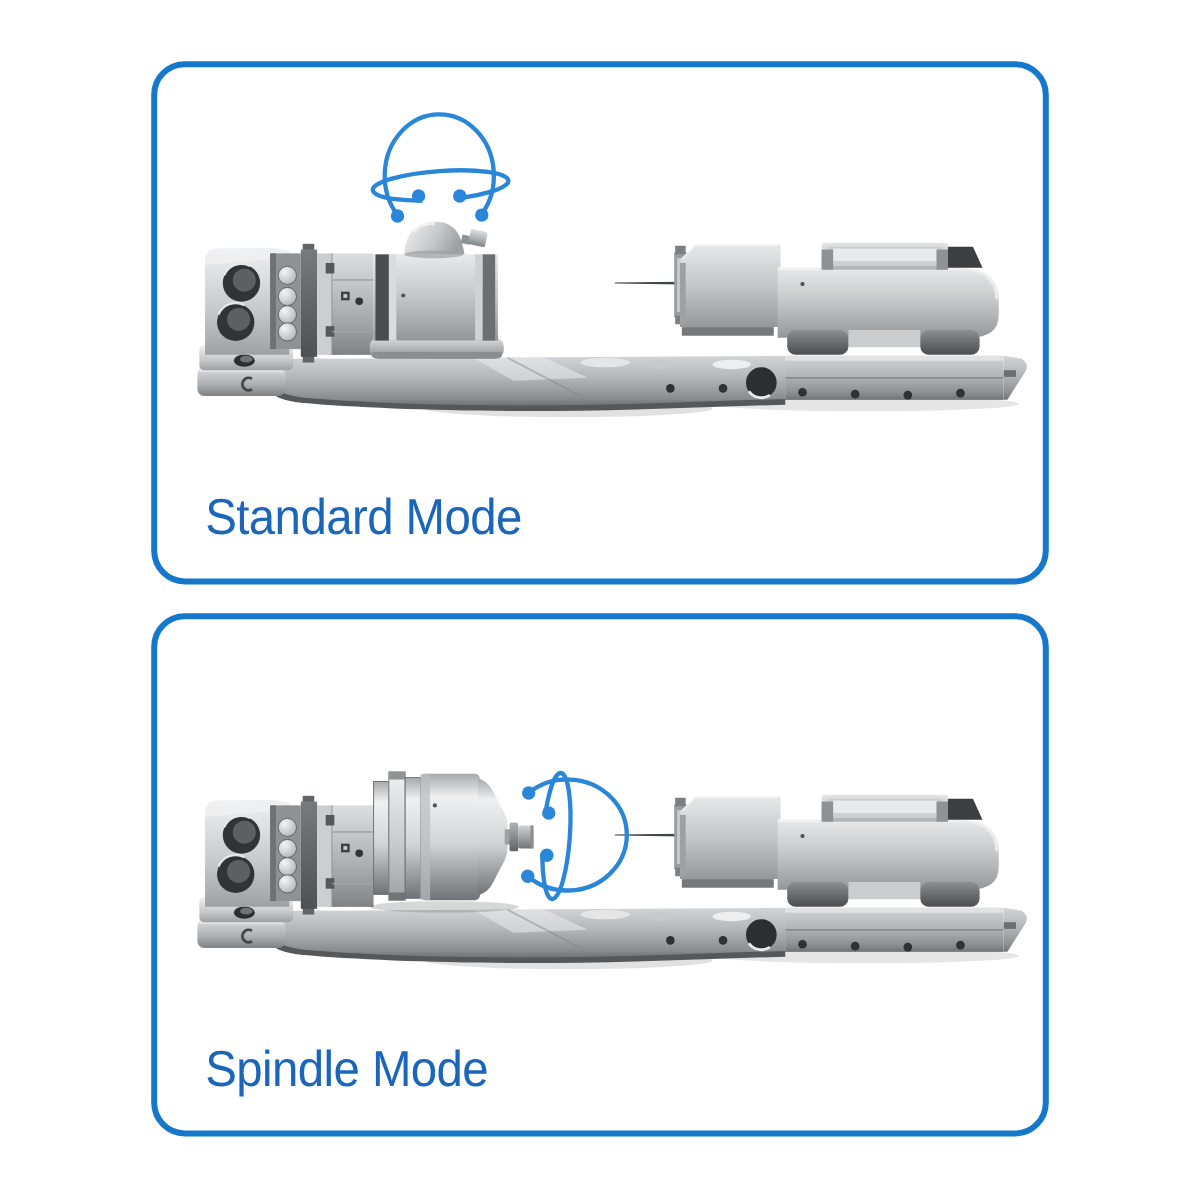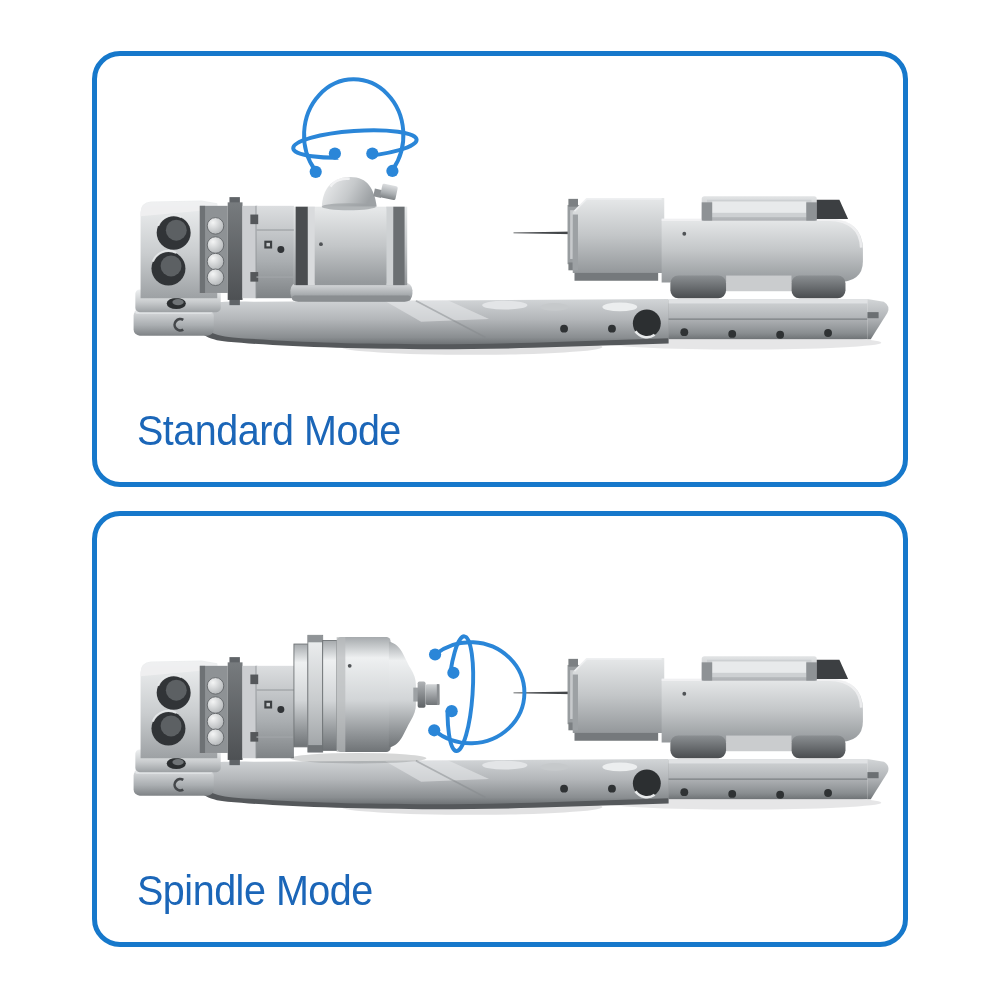--- a/index.html
+++ b/index.html
@@ -1,19 +1,19 @@
 <!DOCTYPE html>
 <html><head>
 <meta charset="utf-8">
 <style>
   html,body{margin:0;padding:0;background:#ffffff;}
   body{width:1000px;height:1000px;font-family:"Liberation Sans",sans-serif;overflow:hidden;}
   .panel{
     position:relative;
-    width:816px;height:436px;
+    width:748px;height:436px;
     box-sizing:border-box;
     margin:11px auto;
     border:5px solid #1678cb;
     border-radius:28px;
     background:#ffffff;
   }
   .panel.first{margin-top:51px;}
   .panel.second{margin-top:24px;}
   .illustration{
     position:absolute;left:0;top:0;width:100%;height:100%;

